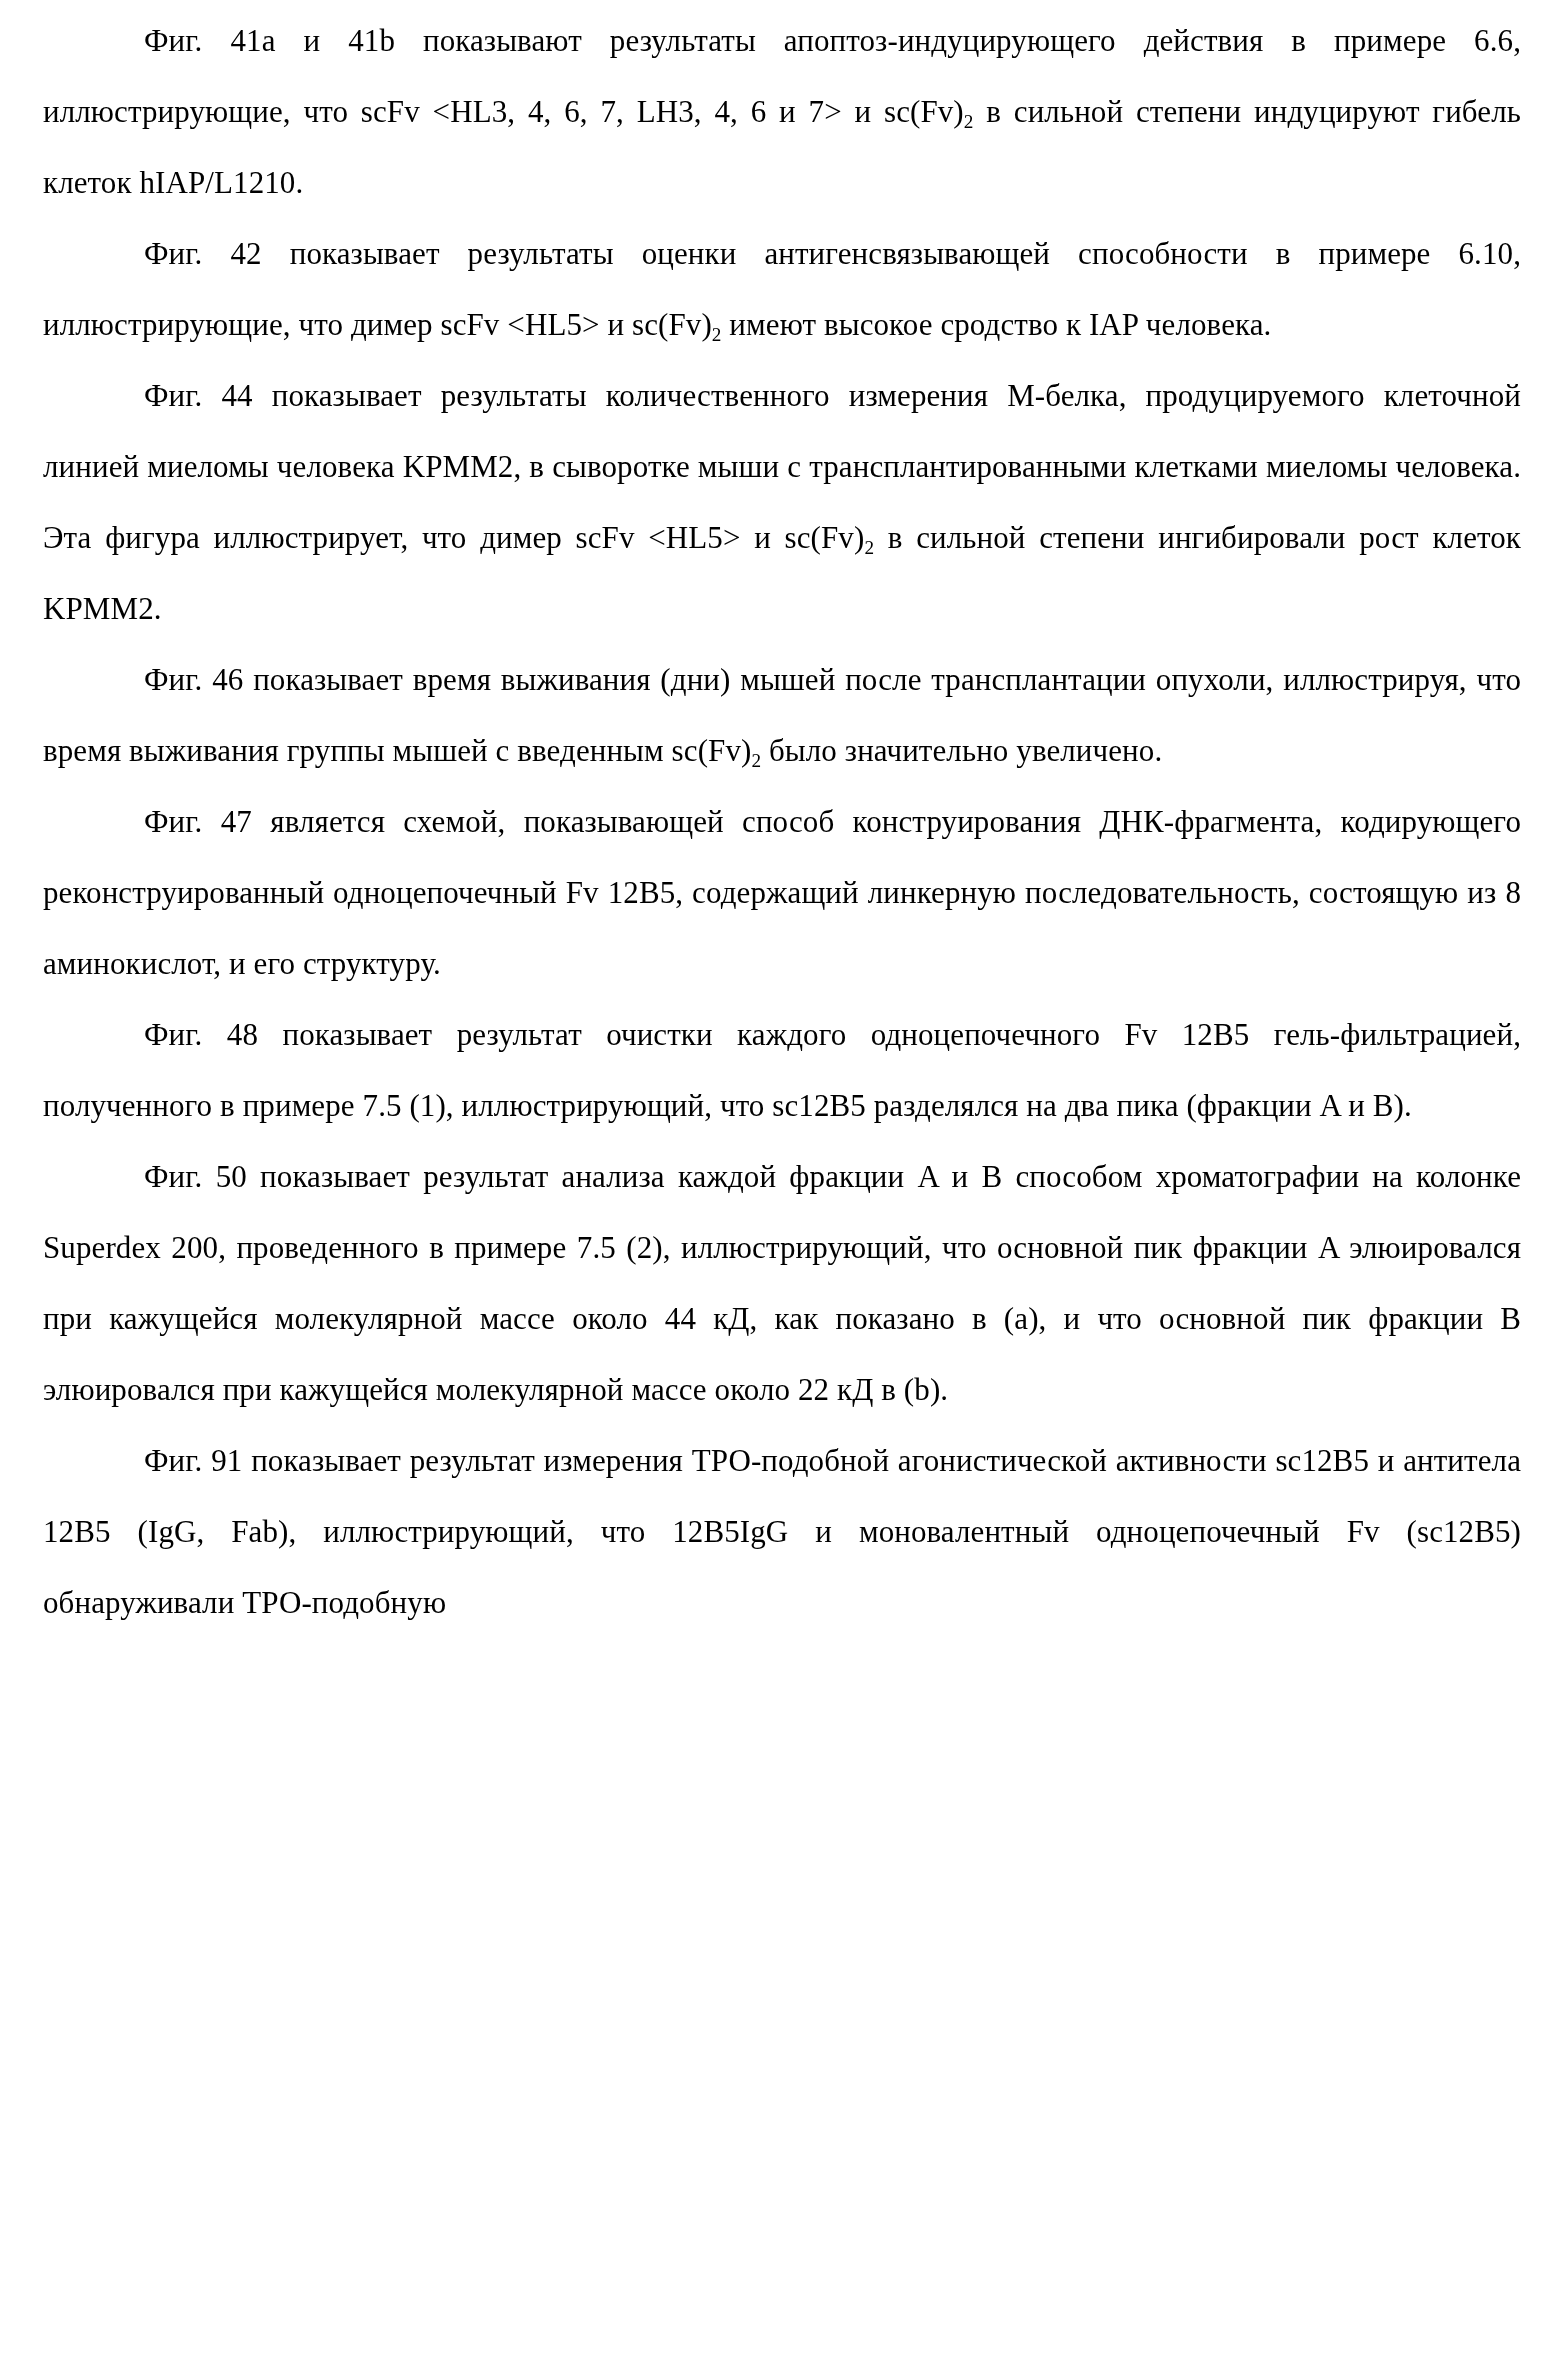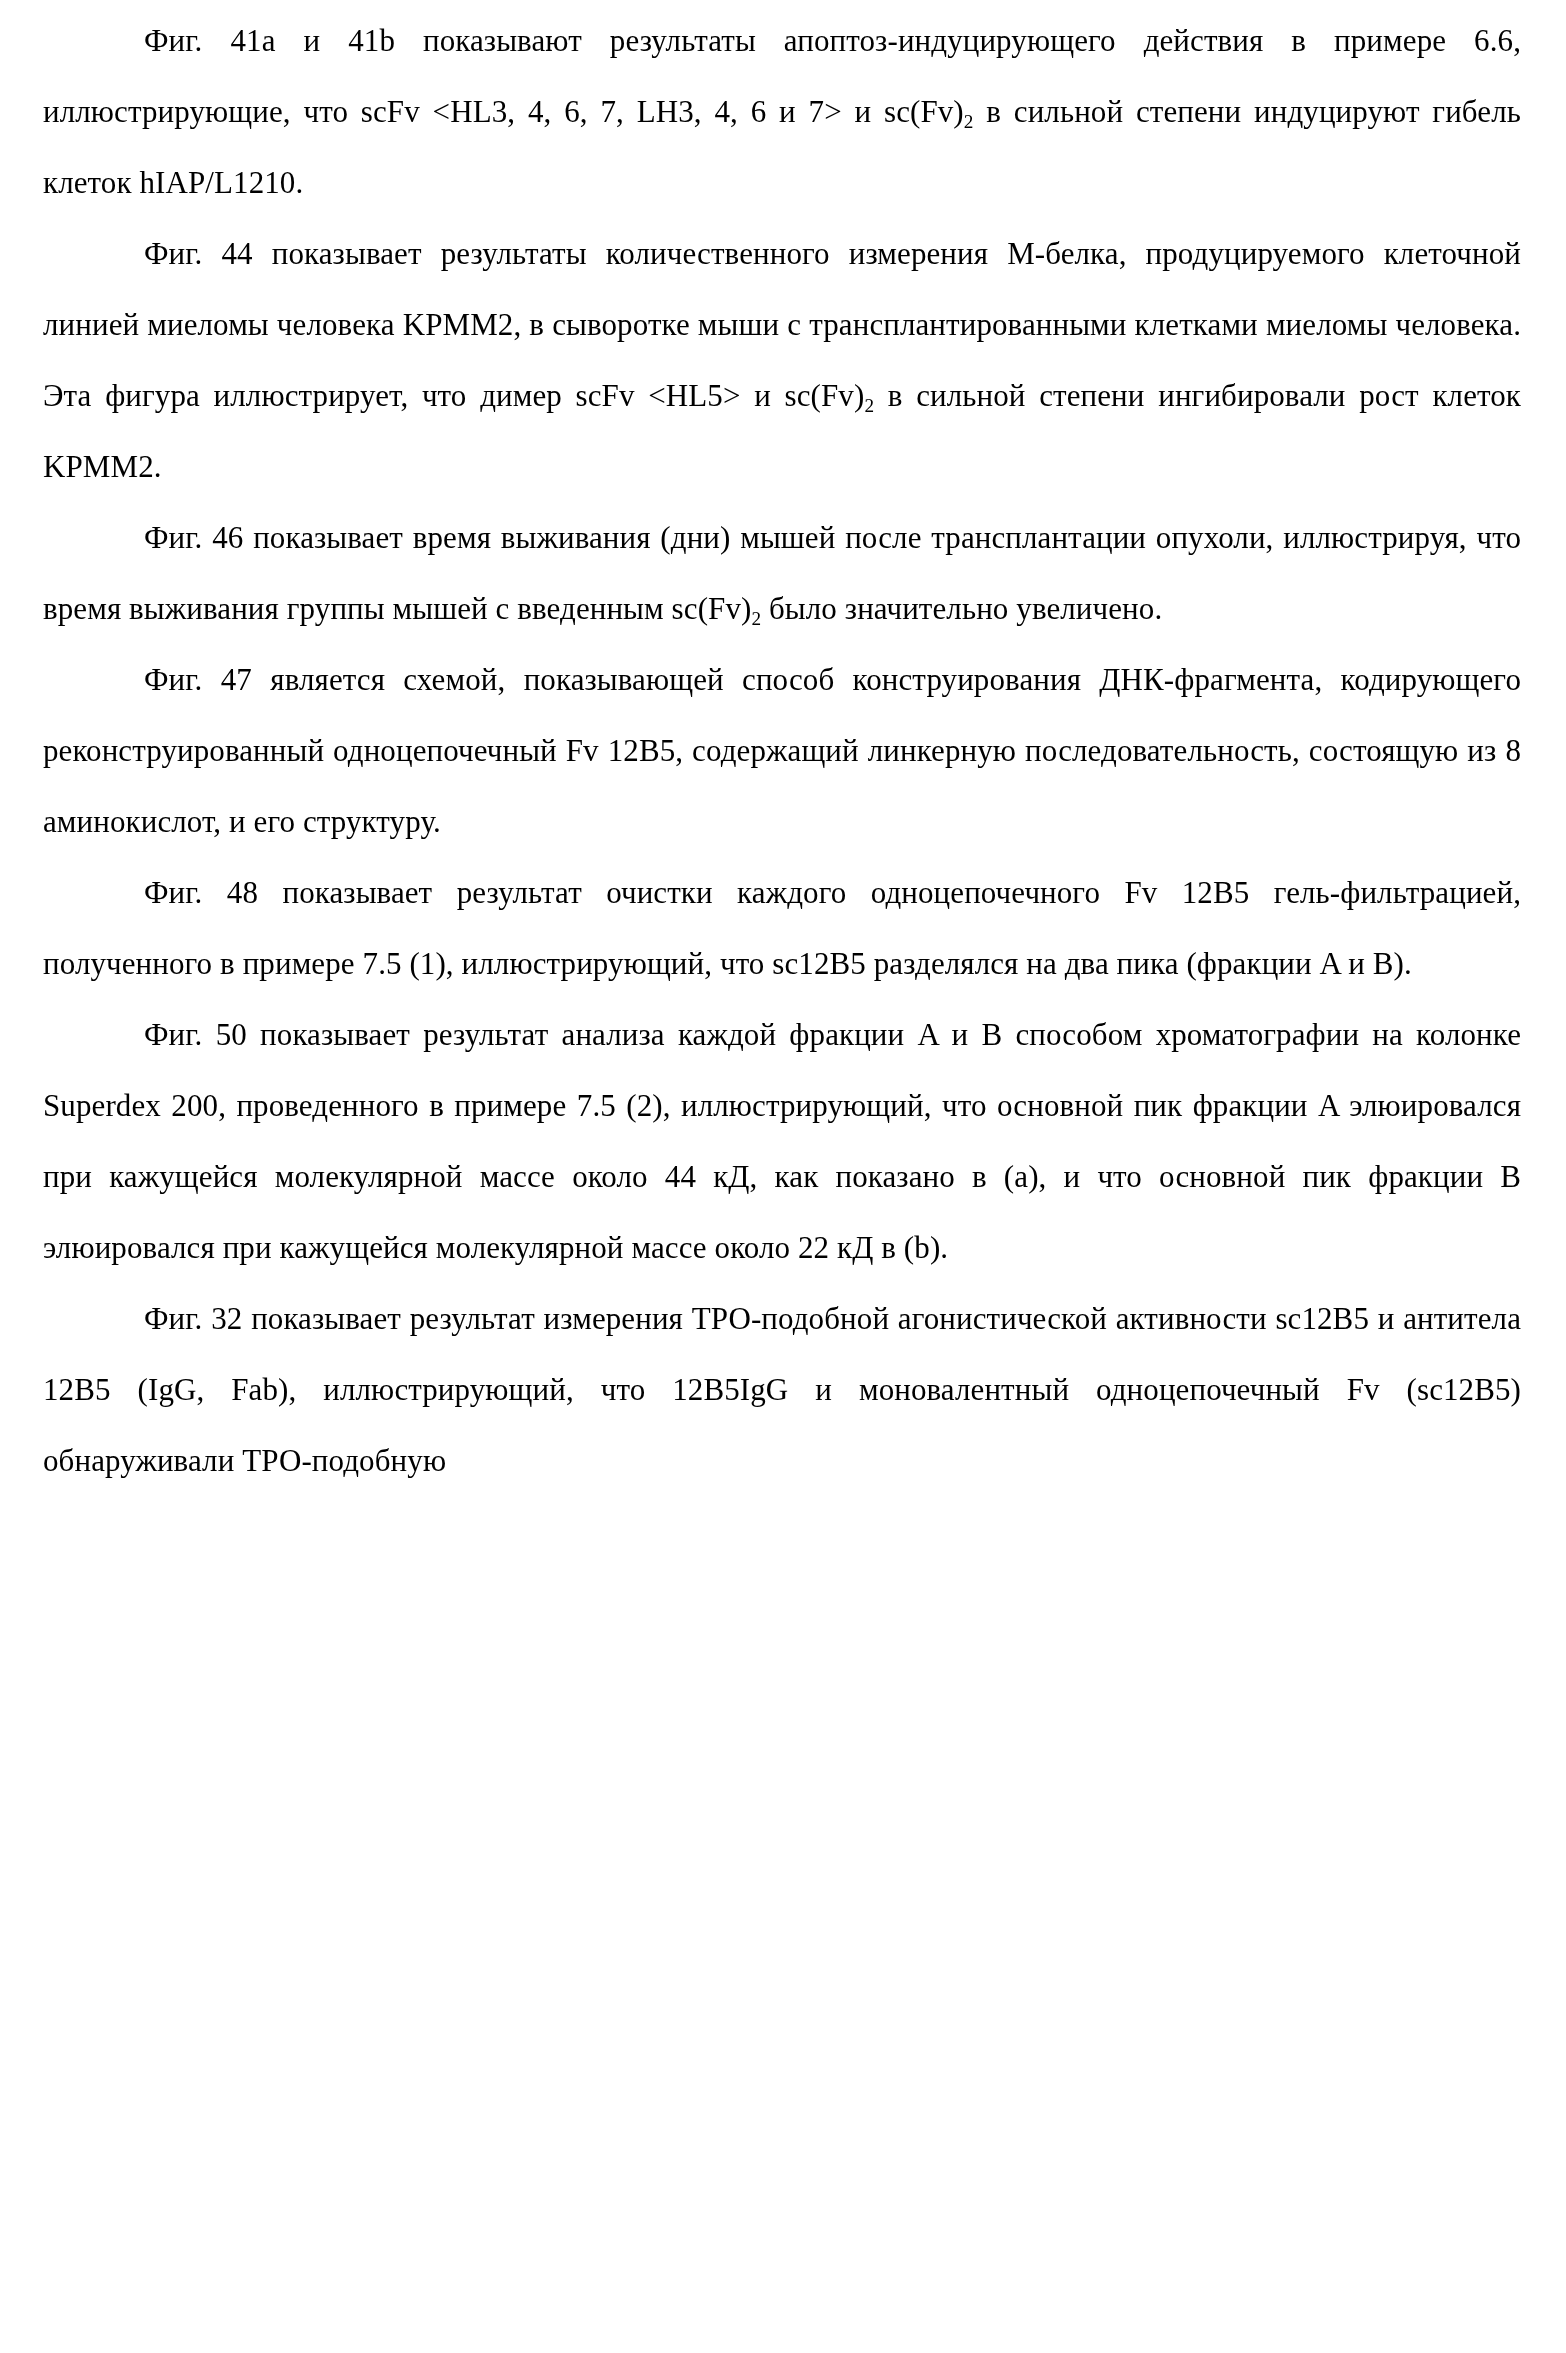--- a/index.html
+++ b/index.html
@@ -50,21 +50,22 @@
     vertical-align: -0.30em;
     line-height: 0;
   }
 </style>
 </head>
 <body>
 
 <div id="page">
   <div id="body-column">
     <p class="para">Фиг. 41a и 41b показывают результаты апоптоз-индуцирующего действия в примере 6.6, иллюстрирующие, что scFv &lt;HL3, 4, 6, 7, LH3, 4, 6 и 7&gt; и sc(Fv)<sub>2</sub> в сильной степени индуцируют гибель клеток hIAP/L1210.</p>
+    <p class="para">Фиг. 42 показывает результаты оценки антигенсвязывающей способности в примере 6.10, иллюстрирующие, что димер scFv &lt;HL5&gt; и sc(Fv)<sub>2</sub> имеют высокое сродство к IAP человека.</p>
     <p class="para">Фиг. 44 показывает результаты количественного измерения М-белка, продуцируемого клеточной линией миеломы человека KPMM2, в сыворотке мыши с трансплантированными клетками миеломы человека. Эта фигура иллюстрирует, что димер scFv &lt;HL5&gt; и sc(Fv)<sub>2</sub> в сильной степени ингибировали рост клеток KPMM2.</p>
     <p class="para">Фиг. 46 показывает время выживания (дни) мышей после трансплантации опухоли, иллюстрируя, что время выживания группы мышей с введенным sc(Fv)<sub>2</sub> было значительно увеличено.</p>
     <p class="para">Фиг. 47 является схемой, показывающей способ конструирования ДНК-фрагмента, кодирующего реконструированный одноцепочечный Fv 12B5, содержащий линкерную последовательность, состоящую из 8 аминокислот, и его структуру.</p>
     <p class="para">Фиг. 48 показывает результат очистки каждого одноцепочечного Fv 12B5 гель-фильтрацией, полученного в примере 7.5 (1), иллюстрирующий, что sc12B5 разделялся на два пика (фракции A и B).</p>
     <p class="para">Фиг. 50 показывает результат анализа каждой фракции A и B способом хроматографии на колонке Superdex 200, проведенного в примере 7.5 (2), иллюстрирующий, что основной пик фракции A элюировался при кажущейся молекулярной массе около 44 кД, как показано в (a), и что основной пик фракции B элюировался при кажущейся молекулярной массе около 22 кД в (b).</p>
-    <p class="para">Фиг. 32 показывает результат измерения ТРО-подобной агонистической активности sc12B5 и антитела 12B5 (IgG, Fab), иллюстрирующий, что 12B5IgG и моновалентный одноцепочечный Fv (sc12B5) обнаруживали ТРО-подобную</p>
+    <p class="para">Фиг. 91 показывает результат измерения ТРО-подобной агонистической активности sc12B5 и антитела 12B5 (IgG, Fab), иллюстрирующий, что 12B5IgG и моновалентный одноцепочечный Fv (sc12B5) обнаруживали ТРО-подобную</p>
   </div>
 </div>
 
 
 </body></html>

